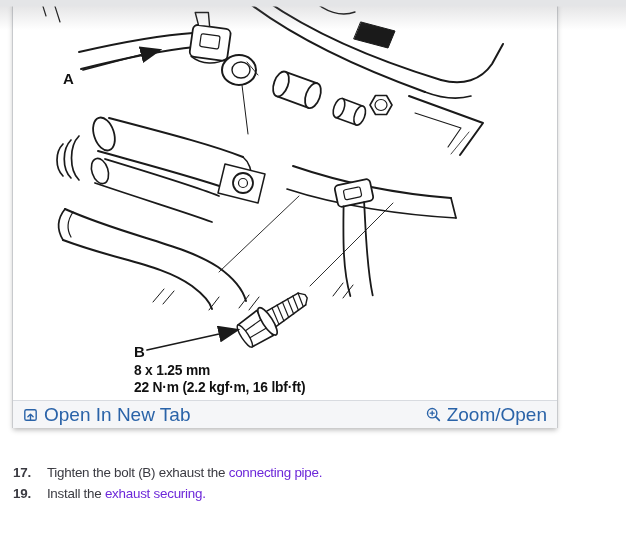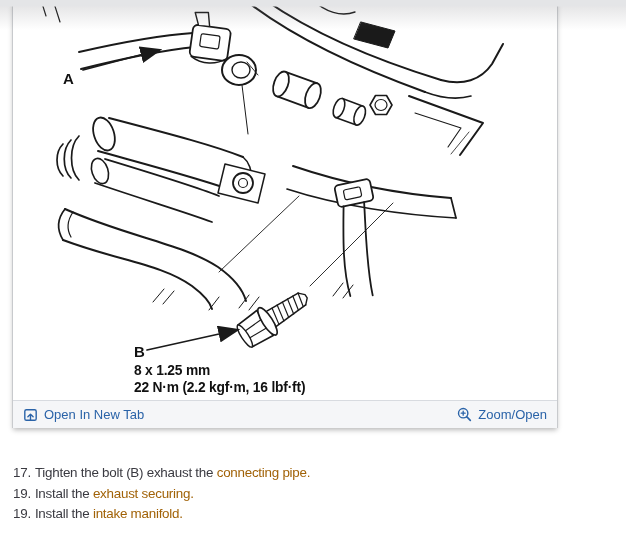--- a/index.html
+++ b/index.html
@@ -24,31 +24,31 @@
   svg.art{display:block;}
   svg.art text{font-family:"Liberation Sans",sans-serif;font-weight:bold;fill:#111;}
   .viewer-footer{
     position:absolute;left:0;right:0;bottom:0;height:28px;
     background:#f5f6f8;border-top:1px solid #d8dbe0;
     display:flex;align-items:center;justify-content:space-between;
     padding:0 10px;box-sizing:border-box;
   }
   .vlink{
     display:flex;align-items:center;gap:6px;
-    color:#2a63a8;font-size:13px;text-decoration:none;cursor:pointer;justify-content:flex-end;
+    color:#2a63a8;font-size:19px;text-decoration:none;cursor:pointer;justify-content:flex-end;
   }
   .vlink svg{flex:0 0 auto;}
   
   .steps{
     position:absolute;left:13px;top:463px;
     color:#3a3a41;font-size:13.4px;letter-spacing:-0.25px;
     line-height:20.6px;white-space:nowrap;
   }
-  .steps .lnk{color:#a16207;text-decoration:none;cursor:pointer;}
-  .num{margin-right:4px;}
+  .steps .lnk{color:#6d28d9;text-decoration:none;cursor:pointer;}
+  .num{margin-right:16px;font-weight:bold;}
 </style>
 </head>
 <body>
 
 <div class="panel">
 
   <div class="diagram">
     <svg class="art" width="544" height="399" viewBox="0 0 544 399">
       <defs>
         <marker id="ah" markerWidth="13" markerHeight="10" refX="11" refY="5" orient="auto">
@@ -184,16 +184,13 @@
 
 <div class="top-shade"></div>
 
 <div class="steps">
   <div class="step">
     <span class="num">17.</span><span>Tighten the bolt (B) exhaust the </span><a class="lnk">connecting pipe.</a><span></span>
   </div>
   <div class="step">
     <span class="num">19.</span><span>Install the </span><a class="lnk">exhaust securing.</a><span></span>
   </div>
-  <div class="step">
-    <span class="num">19.</span><span>Install the </span><a class="lnk">intake manifold.</a><span></span>
-  </div>
 </div>
 
 </body></html>

